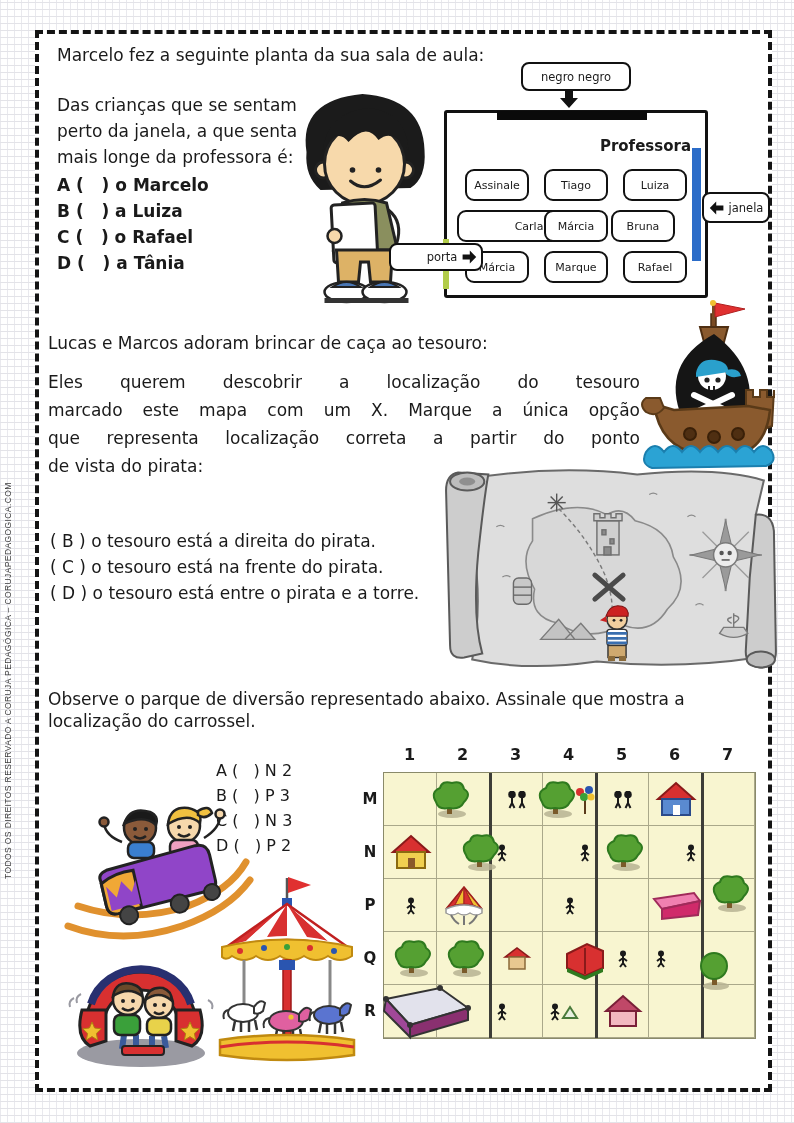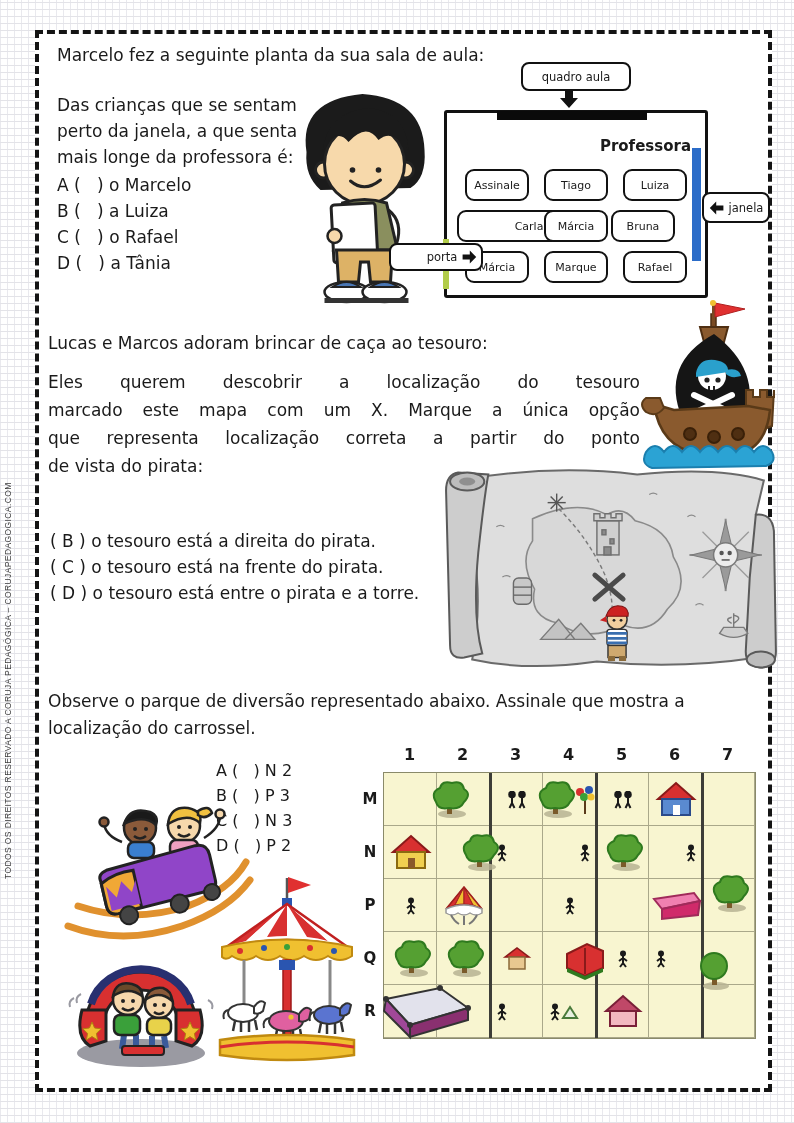--- a/index.html
+++ b/index.html
@@ -59,21 +59,21 @@
   <div class="copyright">TODOS OS DIREITOS RESERVADO A CORUJA PEDAGÓGICA – CORUJAPEDAGOGICA.COM</div>
 
   <div class="frame"></div>
 
   <div class="abs t17" style="left:57px; top:42px;">Marcelo fez a seguinte planta da sua sala de aula:</div>
 
   <div class="abs t17 pre" style="left:57px; top:92px; width:260px;">Das crianças que se sentam
 perto da janela, a que  senta
 mais longe da professora é:</div>
 
-  <div class="abs" style="left:57px; top:172px;" id="ex1-options">
+  <div class="abs" style="left:57px; top:172px;font-weight:bold;" id="ex1-options">
       <div class="opt-row">A (&nbsp;&nbsp;&nbsp;) <span class="t">o Marcelo</span></div>
       <div class="opt-row">B (&nbsp;&nbsp;&nbsp;) <span class="t">a Luiza</span></div>
       <div class="opt-row">C (&nbsp;&nbsp;&nbsp;) <span class="t">o Rafael</span></div>
       <div class="opt-row">D (&nbsp;&nbsp;&nbsp;) <span class="t">a Tânia</span></div>
     </div>
 
   <div class="abs" style="left:282px; top:84px;">
     <svg width="165" height="228" viewBox="0 0 160 228">
       <path d="M22,68 Q14,16 78,10 Q138,14 140,66 Q142,94 126,104 L36,106 Q20,92 22,68Z" fill="#1b1b1b"></path>
       <circle cx="39" cy="86" r="8" fill="#f7d9ab" stroke="#222" stroke-width="3"></circle>
@@ -90,21 +90,21 @@
       <path d="M52,166 L108,166 L106,198 L86,198 L84,178 L76,178 L74,198 L54,198Z" fill="#ddb266" stroke="#222" stroke-width="3"></path>
       <ellipse cx="62" cy="208" rx="22" ry="10" fill="#fff" stroke="#222" stroke-width="2.5"></ellipse>
       <path d="M48,203 Q62,193 76,203 Z" fill="#4a77b5" stroke="#222" stroke-width="2"></path>
       <ellipse cx="100" cy="208" rx="22" ry="10" fill="#fff" stroke="#222" stroke-width="2.5"></ellipse>
       <path d="M86,203 Q100,193 114,203 Z" fill="#4a77b5" stroke="#222" stroke-width="2"></path>
       <rect x="40" y="214" width="84" height="5" fill="#333"></rect>
     </svg>
   </div>
 
   <div class="tag" style="left:521px; top:62px; width:106px; height:25px;">
-    <span>quadro aula</span>
+    <span>negro negro</span>
   </div>
   <div class="abs" style="left:558px; top:88px;">
     <svg width="22" height="21" viewBox="0 0 20 21">
         <path d="M6,1 h8 v9 h5 l-9,10 -9,-10 h5 Z" fill="#111"></path>
       </svg>
   </div>
 
   <div class="room">
     <div class="blackboard"></div>
     <div class="prof">Professora</div>
@@ -236,21 +236,21 @@
       </g>
       <g transform="translate(120,46)" stroke="#555" stroke-width="1.4">
         <line x1="-9" y1="0" x2="9" y2="0"></line>
           <line x1="0" y1="-9" x2="0" y2="9"></line>
         <line x1="-6" y1="-6" x2="6" y2="6"></line>
           <line x1="6" y1="-6" x2="-6" y2="6"></line>
       </g>
     </svg>
   </div>
 
-  <div class="abs t17" style="left:48px; top:688px; width:664px; line-height:27px;">Observe o parque de diversão representado abaixo. Assinale que mostra a localização do carrossel.</div>
+  <div class="abs t17" style="left:48px; top:688px; width:664px; line-height:22px;">Observe o parque de diversão representado abaixo. Assinale que mostra a localização do carrossel.</div>
 
   <div class="abs opt3" style="left:216px; top:758px;" id="ex3-options">
       <div class="opt-row">A (&nbsp;&nbsp;&nbsp;) <span class="t">N 2</span></div>
       <div class="opt-row">B (&nbsp;&nbsp;&nbsp;) <span class="t">P 3</span></div>
       <div class="opt-row">C (&nbsp;&nbsp;&nbsp;) <span class="t">N 3</span></div>
       <div class="opt-row">D (&nbsp;&nbsp;&nbsp;) <span class="t">P 2</span></div>
     </div>
 
   <div class="park" id="park-grid">
     <div class="park-colnums" id="park-colnums">

